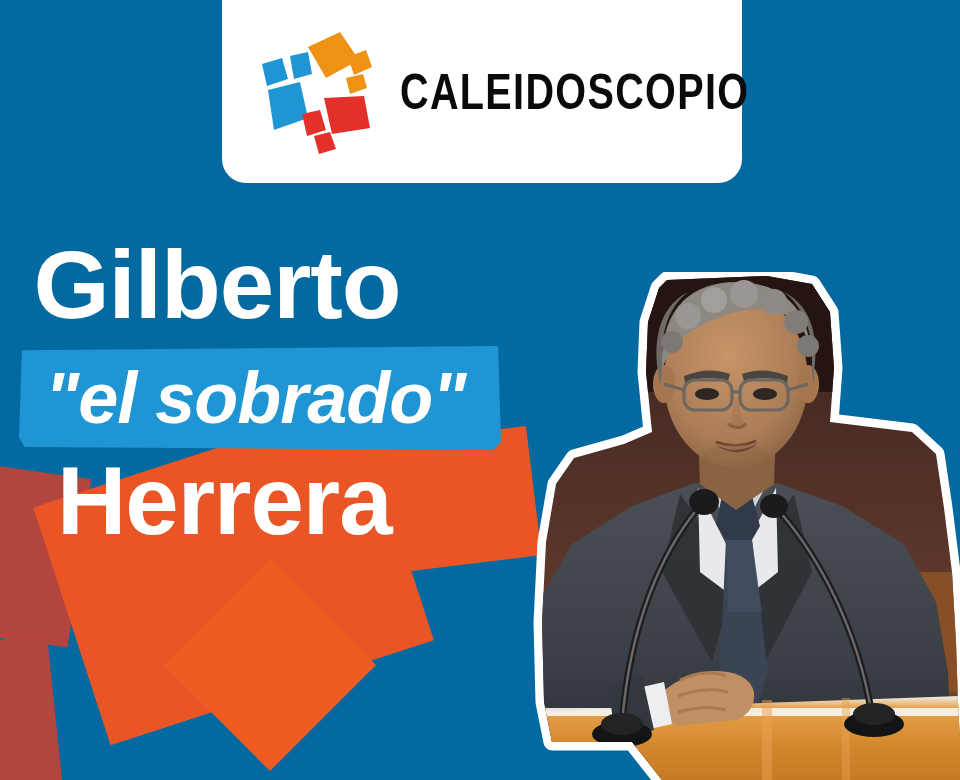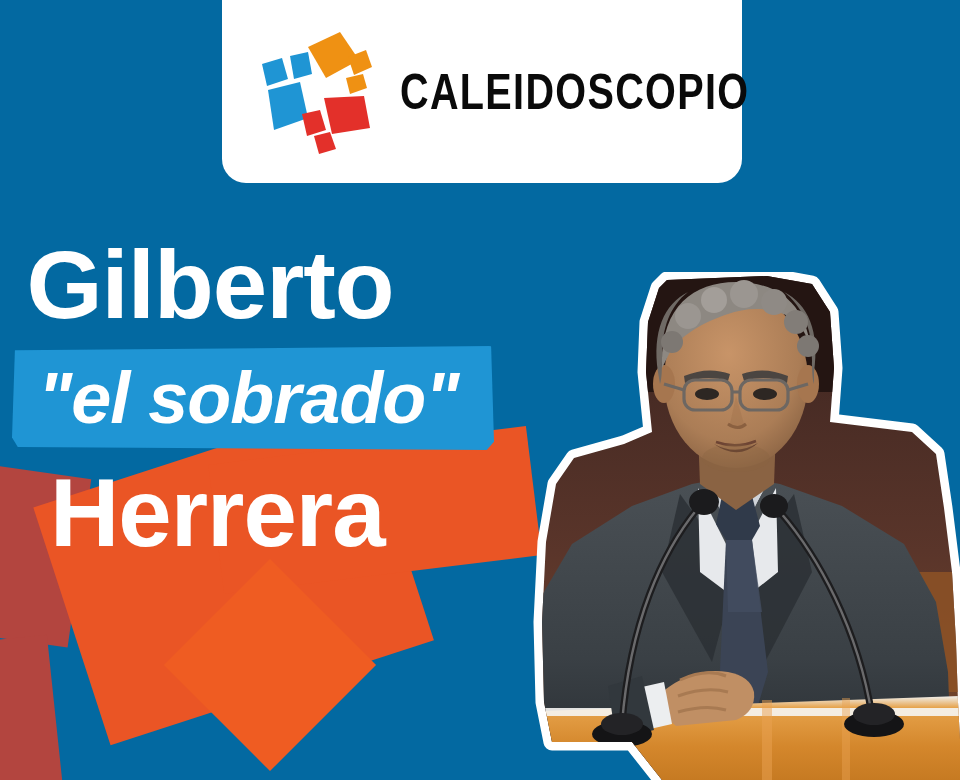--- a/index.html
+++ b/index.html
@@ -46,30 +46,30 @@
   #logo-mark svg { display:block; width:124px; height:124px; }
   #brand-name {
     font-family:"Liberation Sans", sans-serif;
     font-weight:700; font-size:45px; letter-spacing:1.5px;
     color:#0a0a0a; margin-left:24px;
     transform:scaleX(0.88) scaleY(1.12); transform-origin:left center;
     white-space:nowrap;
   }
 
   
-  #headline { position:absolute; left:4px; top:238px; width:520px; z-index:40; }
+  #headline { position:absolute; left:11px; top:238px; width:520px; z-index:40; }
 
   .name-line {
     color:#ffffff; font-weight:700;
     font-family:"Liberation Sans", sans-serif;
     line-height:0.98; white-space:nowrap;
     letter-spacing:-1px;
   }
   #first-name { font-size:96px; padding-left:22px; transform:scaleX(1.02); transform-origin:left center; }
-  #last-name  { font-size:96px; padding-left:46px; margin-top:16px; }
+  #last-name  { font-size:96px; padding-left:46px; margin-top:4px; }
 
   #nickname-wrap {
     position:relative; margin-top:14px; margin-left:8px;
     width:482px; height:104px;
   }
   #nickname-bg {
     position:absolute; inset:0;
     background:#1f95d4;
     clip-path:polygon(0.6% 4%, 99.4% 0%, 100% 92%, 98.5% 100%, 1.2% 97%, 0% 88%);
     border-radius:5px;

